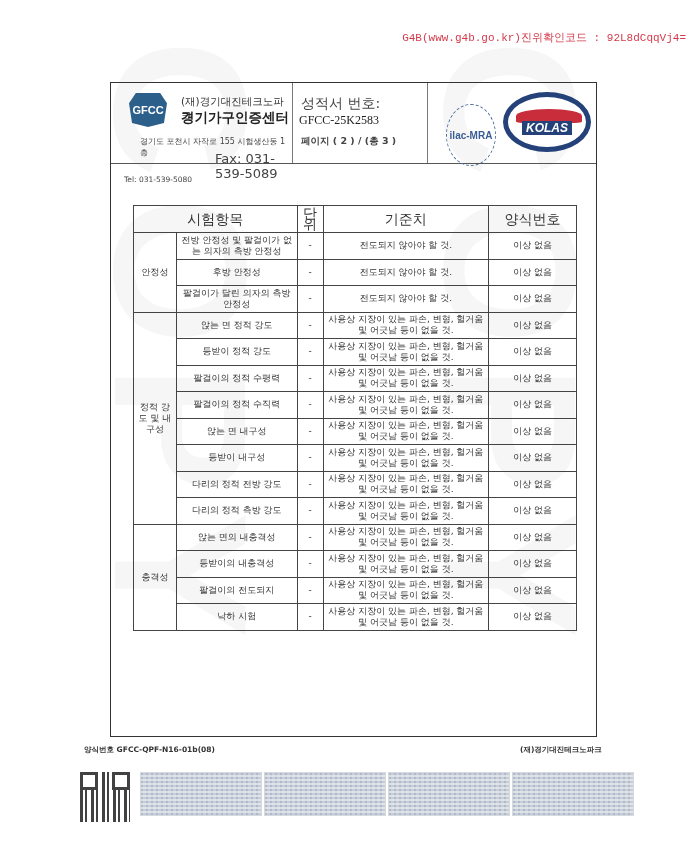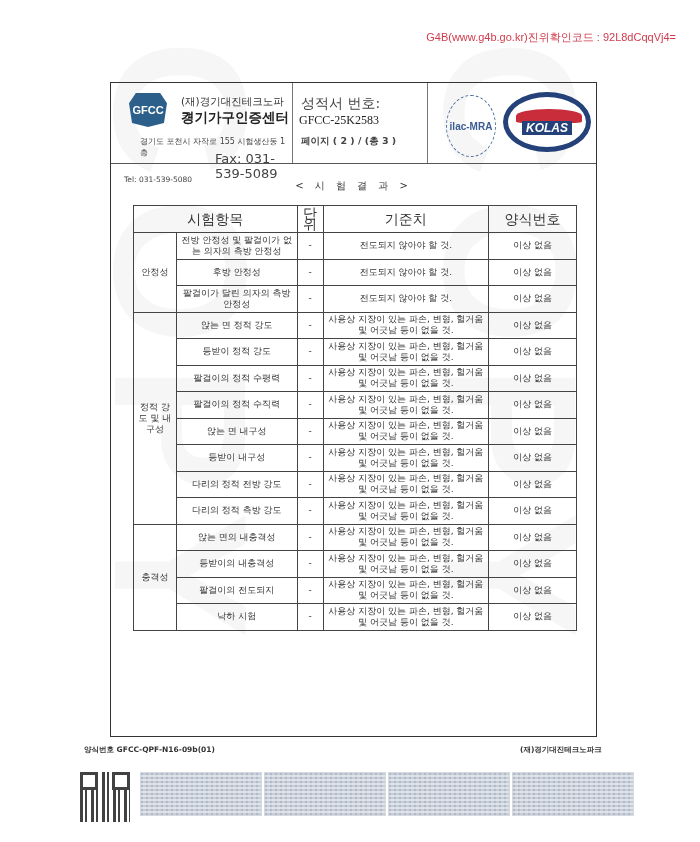--- a/index.html
+++ b/index.html
@@ -12,23 +12,23 @@
   .watermark {
     position: absolute; left: 0; top: 0; width: 700px; height: 842px;
     pointer-events: none; overflow: hidden;
   }
   .watermark span {
     position: absolute; font-family: "Liberation Sans", sans-serif; font-weight: bold;
     color: rgba(0,0,0,0.035); font-size: 190px; letter-spacing: 20px;
     transform: rotate(90deg); transform-origin: left top; white-space: nowrap;
   }
   .verify-code {
-    position: absolute; right: 24px; top: 30px;
+    position: absolute; right: 14px; top: 30px;
     font-size: 11px; color: #d23b4c;
-    font-family: Liberation Sans, sans-serif;
+    font-family: Liberation Mono, monospace;
   }
   .frame {
     position: absolute; left: 110px; top: 82px; width: 487px; height: 655px;
     border: 1.5px solid #333; box-sizing: border-box;
   }
   .hdr {
     position: absolute; left: 0; top: 0; width: 100%; height: 81px;
     border-bottom: 1.5px solid #555; box-sizing: border-box;
   }
   .hdr-left { position: absolute; left: 0; top: 0; width: 181px; height: 100%; }
@@ -49,21 +49,21 @@
   }
   .org-sub { position: absolute; left: 70px; top: 12px; font-size: 10.5px; color: #333; }
   .org-name { position: absolute; left: 70px; top: 26px; font-size: 13.5px; font-weight: bold; color: #222; }
   .addr { position: absolute; left: 13px; top: 53px; font-size: 8px; color: #444; margin-left: 16px; }
   .tel { position: absolute; left: 13px; top: 68px; font-size: 7.5px; color: #444; margin-top: 24px; }
   .fax { position: absolute; left: 104px; top: 68px; font-size: 13px; color: #444; }
   .cert-label { position: absolute; left: 8px; top: 12px; font-size: 14px; color: #444; }
   .cert-no { position: absolute; left: 6px; top: 30px; font-size: 12px; color: #222; font-family: Liberation Serif, serif; }
   .page-info { position: absolute; left: 8px; top: 52px; font-size: 9.5px; color: #444; font-weight: bold; }
   .ilac {
-    position: absolute; left: 18px; top: 12px; width: 50px; height: 62px;
+    position: absolute; left: 18px; top: 21px; width: 50px; height: 62px;
     border-radius: 50%; border: 1px dashed #4a6c9c; box-sizing: border-box;
     display: flex; align-items: center; justify-content: center;
   }
   .ilac span { font-size: 10px; font-weight: bold; color: #3a5d94; font-family: "Liberation Sans", sans-serif; }
   .kolas {
     position: absolute; left: 75px; top: 9px; width: 88px; height: 60px;
     border-radius: 50%; border: 5px solid #24417a; box-sizing: border-box; background: #fff;
     display: flex; align-items: center; justify-content: center; overflow: hidden;
   }
   .kolas::before {
@@ -141,21 +141,20 @@
     <div class="hdr-right">
       <div class="ilac">
         <span>ilac-MRA</span>
       </div>
       <div class="kolas">
         <span>KOLAS</span>
       </div>
     </div>
   </div>
 
-  <div class="section-title">&lt; 시 험 결 과 &gt;</div>
 
   <table class="results">
     <colgroup>
         <col class="c1">
         <col class="c2">
         <col class="c3">
         <col class="c4">
         <col class="c5">
       </colgroup>
     <thead>
@@ -260,20 +259,20 @@
       <tr>
         <td>낙하 시험</td>
         <td>-</td>
         <td>사용상 지장이 있는 파손, 변형, 헐거움 및 어긋남 등이 없을 것.</td>
         <td>이상 없음</td>
       </tr>
     </tbody>
   </table>
 </div>
 
-<div class="footer-left">양식번호 GFCC-QPF-N16-09b(01)</div>
+<div class="footer-left">양식번호 GFCC-QPF-N16-01b(08)</div>
 <div class="footer-right">(재)경기대진테크노파크</div>
 
 <div class="qr"></div>
 <div class="barcode" style="left:140px;"></div>
 <div class="barcode" style="left:264px;"></div>
 <div class="barcode" style="left:388px;"></div>
 <div class="barcode" style="left:512px;"></div>
 
 </body></html>

